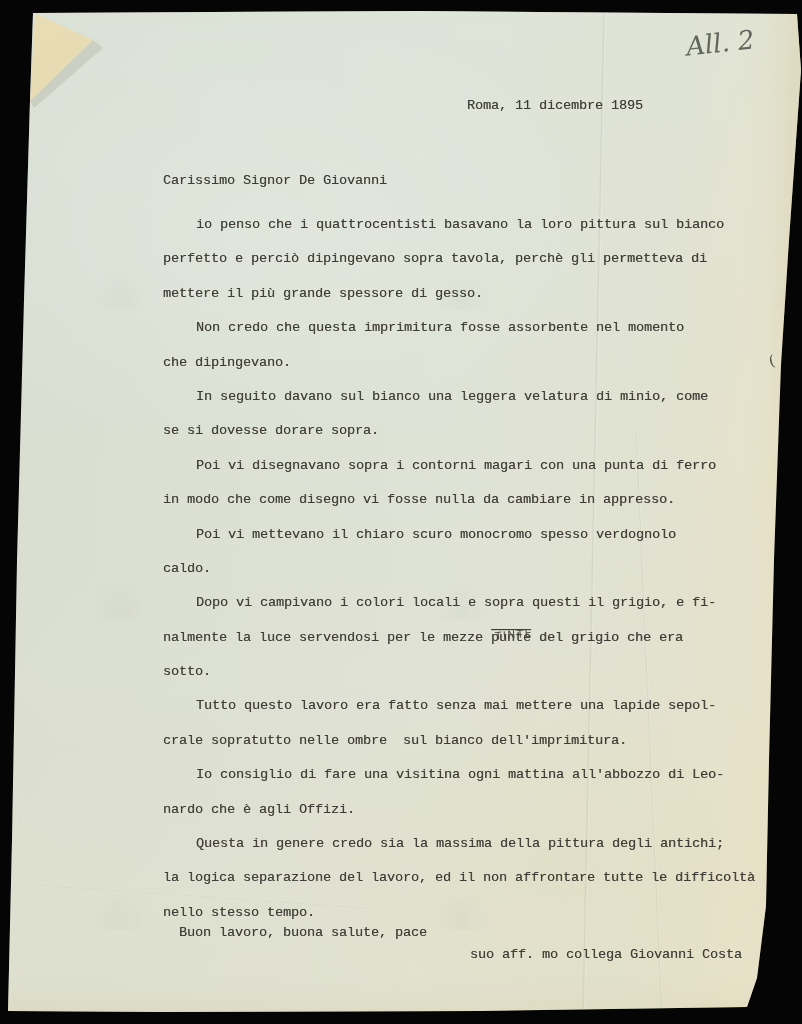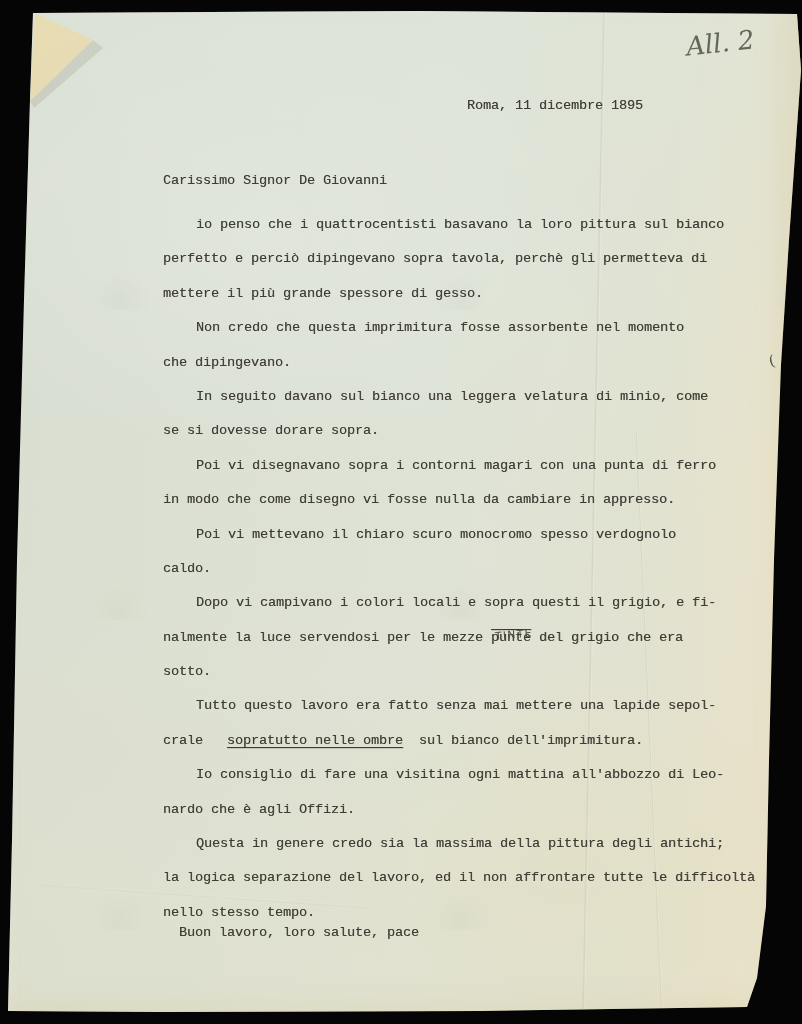--- a/index.html
+++ b/index.html
@@ -79,21 +79,21 @@
     font-size: 13.5px;
     letter-spacing: -0.1px;
     text-shadow: 0.3px 0.3px 0.5px rgba(62,60,52,0.55);
     white-space: pre;
   }
   .date-line      { position: absolute; left: 467px; top: 98px; text-align: center; }
   .salutation     { position: absolute; left: 163px; top: 173px; }
   .body-lines     { position: absolute; left: 163px; top: 208px; width: 592px; }
   .body-lines .line { height: 34.4px; line-height: 34.4px; }
   .body-lines .line.indent { text-indent: 33px; }
-  .underlined { text-decoration: underline; text-underline-offset: 3px; text-decoration-thickness: 1.2px; margin-left: 16px; }
+  .underlined { text-underline-offset: 3px; text-decoration-thickness: 1.2px; }
   .corrected  { position: relative; text-decoration: overline; text-decoration-thickness: 1.1px; }
   .note {
     position: absolute; top: -13px; left: 4px;
     font-style: normal;
     font-family: "DejaVu Sans", sans-serif;
     font-size: 10.5px; letter-spacing: 1.5px;
     color: #4a4a40;
     transform: rotate(-5deg);
     text-shadow: none; text-decoration: none;
   }
@@ -128,16 +128,17 @@
     <div class="hw-allegato">All. 2</div>
 
     <div class="typed date-line">Roma, 11 dicembre 1895</div>
 
     <div class="typed salutation">Carissimo Signor De Giovanni</div>
 
     <div class="typed body-lines"><div class="line indent"><span>io penso che i quattrocentisti basavano la loro pittura sul bianco</span></div><div class="line"><span>perfetto e perciò dipingevano sopra tavola, perchè gli permetteva di</span></div><div class="line"><span>mettere il più grande spessore di gesso.</span></div><div class="line indent"><span>Non credo che questa imprimitura fosse assorbente nel momento</span></div><div class="line"><span>che dipingevano.</span></div><div class="line indent"><span>In seguito davano sul bianco una leggera velatura di minio, come</span></div><div class="line"><span>se si dovesse dorare sopra.</span></div><div class="line indent"><span>Poi vi disegnavano sopra i contorni magari con una punta di ferro</span></div><div class="line"><span>in modo che come disegno vi fosse nulla da cambiare in appresso.</span></div><div class="line indent"><span>Poi vi mettevano il chiaro scuro monocromo spesso verdognolo</span></div><div class="line"><span>caldo.</span></div><div class="line indent"><span>Dopo vi campivano i colori locali e sopra questi il grigio, e fi-</span></div><div class="line"><span>nalmente la luce servendosi per le mezze </span><span class="corrected">punte<i class="note">TINTE</i></span><span> del grigio che era</span></div><div class="line"><span>sotto.</span></div><div class="line indent"><span>Tutto questo lavoro era fatto senza mai mettere una lapide sepol-</span></div><div class="line"><span>crale </span><span class="underlined">sopratutto nelle ombre</span><span>  sul bianco dell'imprimitura.</span></div><div class="line indent"><span>Io consiglio di fare una visitina ogni mattina all'abbozzo di Leo-</span></div><div class="line"><span>nardo che è agli Offizi.</span></div><div class="line indent"><span>Questa in genere credo sia la massima della pittura degli antichi;</span></div><div class="line"><span>la logica separazione del lavoro, ed il non affrontare tutte le difficoltà</span></div><div class="line"><span>nello stesso tempo.</span></div></div>
 
     <span class="margin-mark">(</span>
 
-    <div class="typed closing-line">Buon lavoro, loro salute, pace</div>
+    <div class="typed closing-line">Buon lavoro, buona salute, pace</div>
 
+    <div class="typed signature-line">suo aff. mo collega Giovanni Costa</div>
   </div>
 </div>
 
 </body></html>

